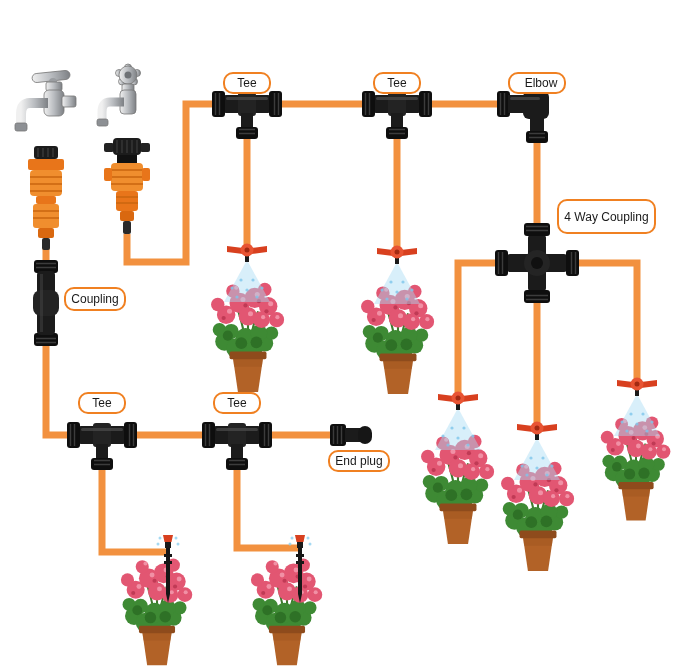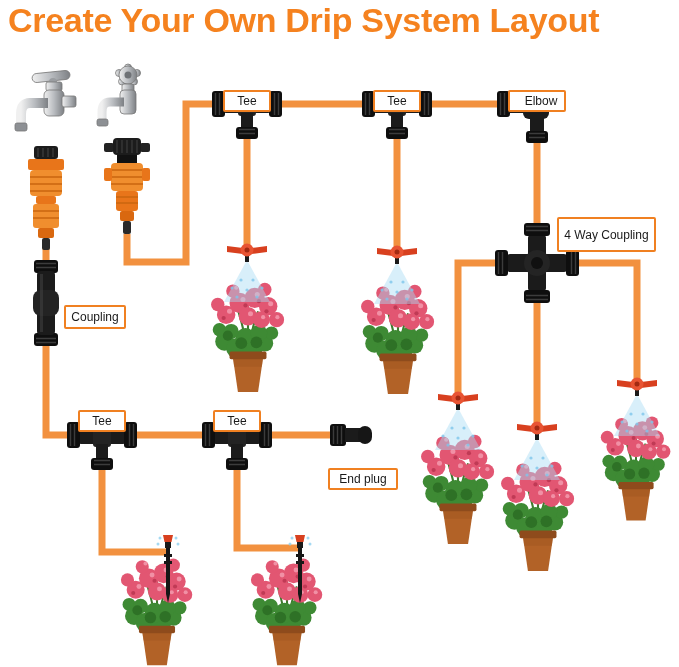--- a/index.html
+++ b/index.html
@@ -8,21 +8,21 @@
   .title {
     position:absolute; left:8px; top:1px; width:668px;
     font-size:34px; font-weight:800; letter-spacing:-0.3px; white-space:nowrap;
     color:var(--title-color,#F5821F);
   }
   svg.diagram { position:absolute; left:0; top:0; }
   .tube { stroke:var(--tube,#F2913F); stroke-width:7; fill:none; }
   .label-box {
     position:absolute; display:flex; align-items:center; justify-content:center;
     background:#fff; border:2px solid var(--label-border,#F08021);
-    font-size:12px; color:#1a1a1a; border-radius:2px; white-space:nowrap;margin-top:18px;
+    font-size:12px; color:#1a1a1a; border-radius:10px; white-space:nowrap;
   }
 </style>
 </head>
 <body>
 
 <div class="canvas">
 
   <svg class="diagram" width="679" height="667" viewBox="0 0 679 667">
     <defs>
       <linearGradient id="chrome" x1="0" y1="0" x2="1" y2="0">
@@ -262,24 +262,23 @@
     <use href="#mist-dripper" transform="translate(219,242)"></use>
     <use href="#mist-dripper" transform="translate(369,244)"></use>
     <use href="#mist-dripper" transform="translate(430,390)"></use>
     <use href="#mist-dripper" transform="translate(509,420)"></use>
     <use href="#mist-dripper" transform="translate(609,376)"></use>
 
     <use href="#stake-dripper" transform="translate(156,534)"></use>
     <use href="#stake-dripper" transform="translate(288,534)"></use>
   </svg>
 
-  <div class="title">Create Your Own Drip System Layout</div>
 
   <div class="label-box" style="left:223px; top:72px; width:48px; height:22px;">Tee</div>
   <div class="label-box" style="left:373px; top:72px; width:48px; height:22px;">Tee</div>
   <div class="label-box" style="left:508px; top:72px; width:58px; height:22px;padding-left:8px;">Elbow</div>
   <div class="label-box" style="left:557px; top:199px; width:99px; height:35px;">4 Way Coupling</div>
   <div class="label-box" style="left:64px; top:287px; width:62px; height:24px;">Coupling</div>
   <div class="label-box" style="left:78px; top:392px; width:48px; height:22px;">Tee</div>
   <div class="label-box" style="left:213px; top:392px; width:48px; height:22px;">Tee</div>
-  <div class="label-box" style="left:328px; top:450px; width:70px; height:22px;">End plug</div>
+  <div class="label-box" style="left:328px; top:450px; width:62px; height:22px;">End plug</div>
 
 </div>
 
 </body></html>

